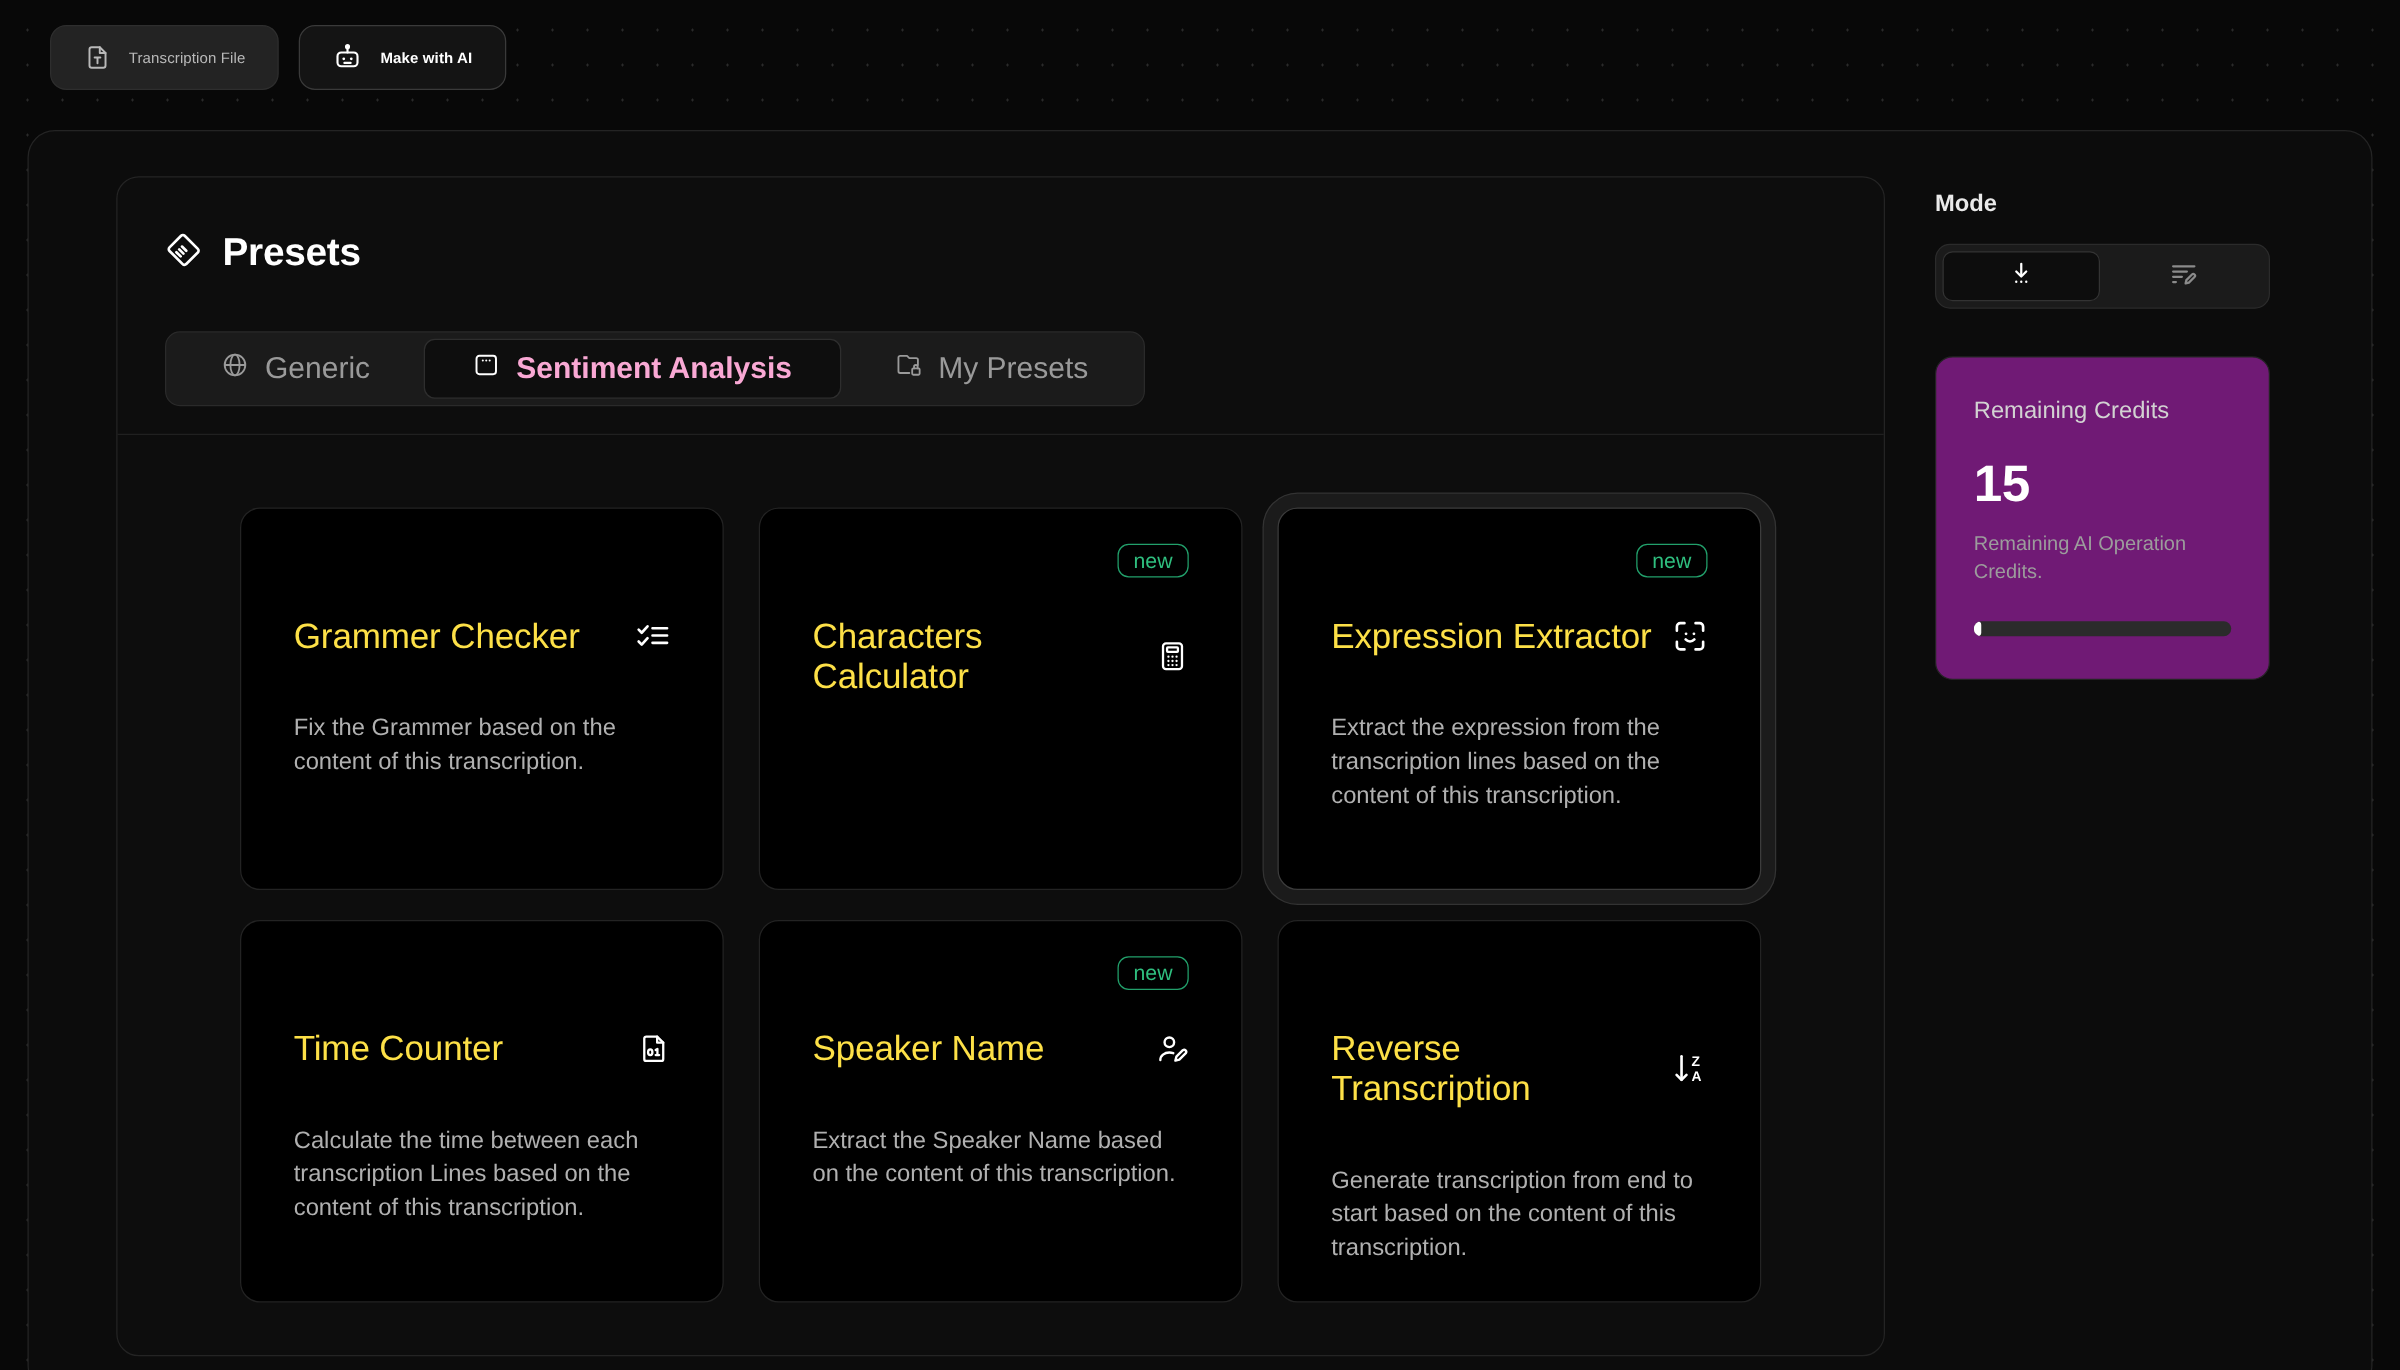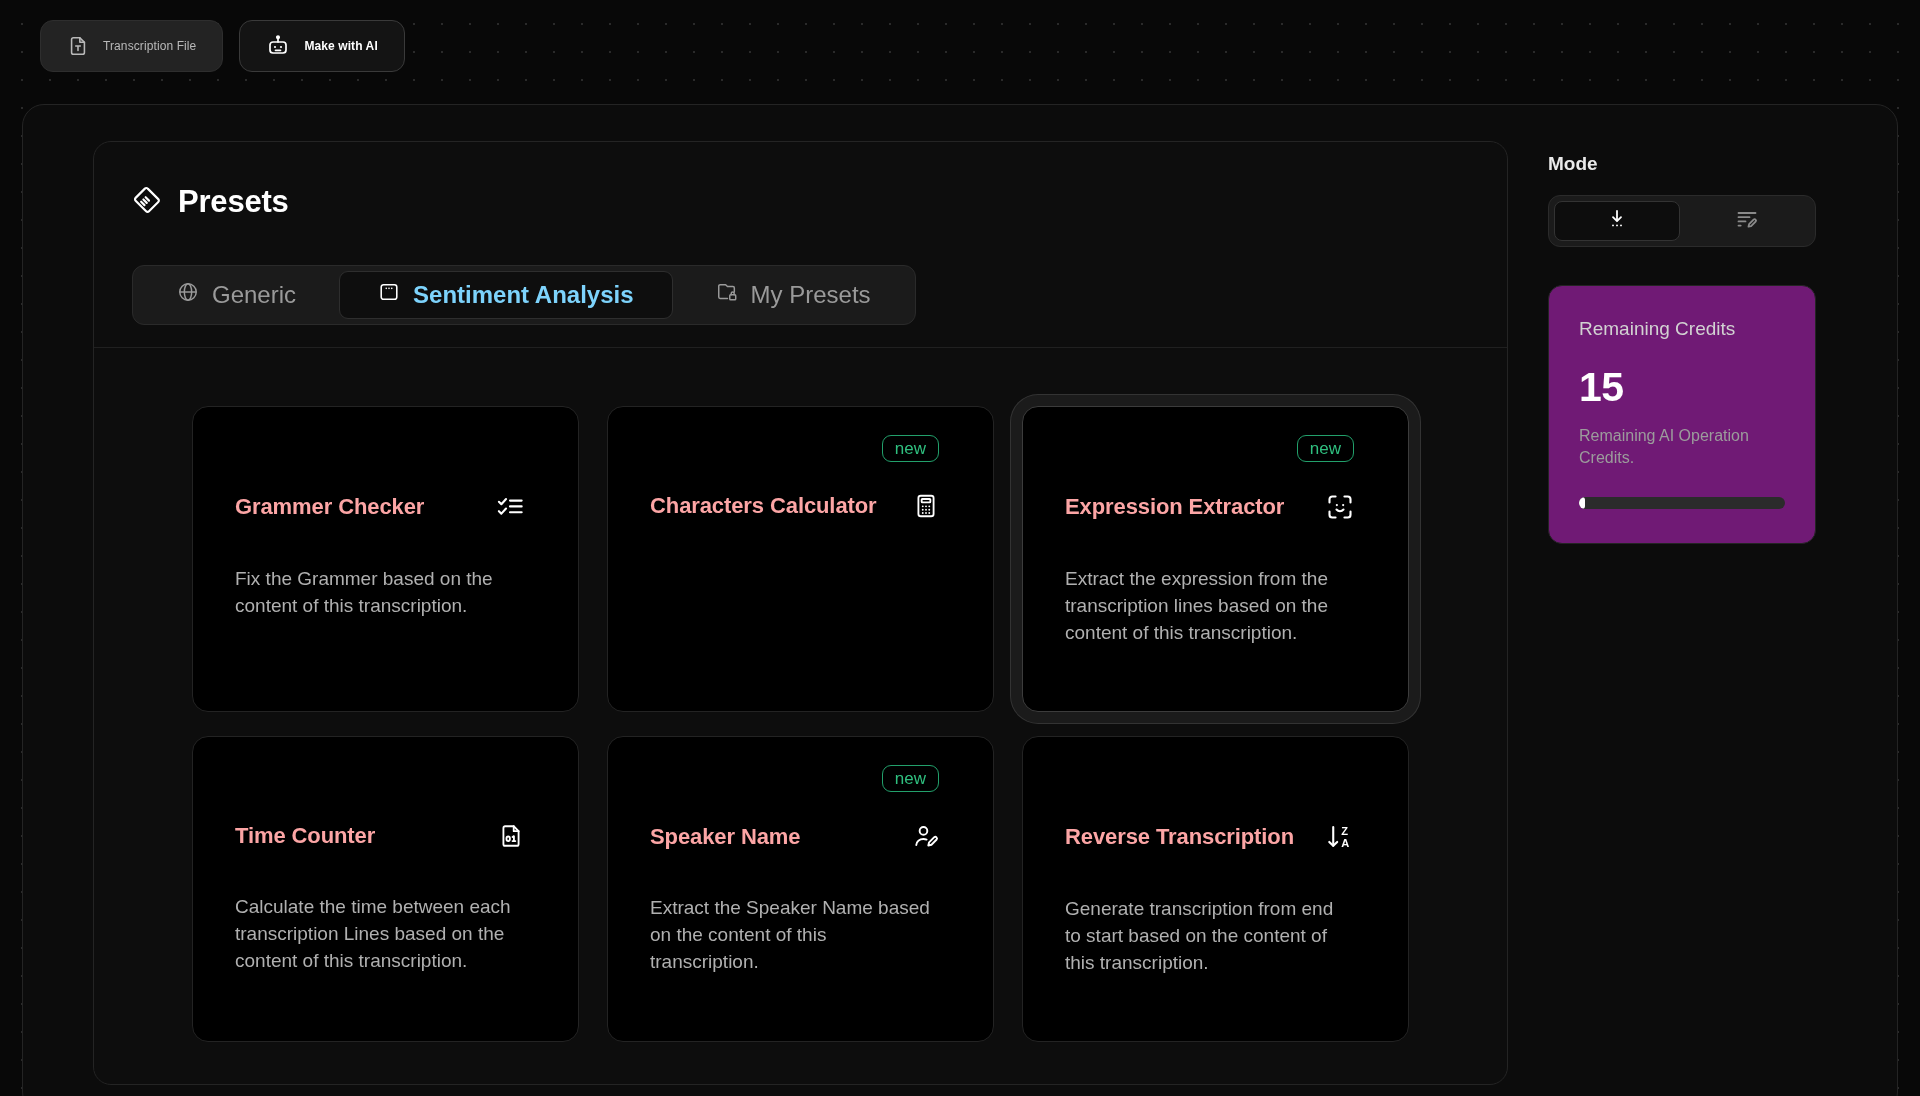--- a/index.html
+++ b/index.html
@@ -127,21 +127,21 @@
     padding: 0 38px;
     border-radius: 9px;
     font-size: 24px;
     color: #9a9a9a;
     cursor: pointer;
     white-space: nowrap;
     border: 1px solid transparent;
   }
   .seg.active {
     background: #0e0e0e;
-    color: #7dd3fc;
+    color: #f9a8d4;
     font-weight: bold;
     border-color: #2e2e2e;
   }
 
   
   .grid-wrap {
     margin: 22px 0 0 0;
     border-top: 1px solid #202020;
     padding: 58px 0 40px 0;
   }
@@ -151,21 +151,21 @@
     gap: 24px 28px;
     justify-content: center;
   }
 
   .card {
     position: relative;
     height: 306px;
     background: #000000;
     border: 1px solid #232323;
     border-radius: 16px;
-    padding: 28px 54px 0 42px;
+    padding: 28px 42px 0 42px;
     cursor: pointer;
   }
   .card.selected {
     border-color: #3c3c3c;
     box-shadow: 0 0 0 11px #1b1b1b, 0 0 0 12px #333333;
   }
 
   .badge-row { height: 30px; display: flex; justify-content: flex-end; }
   .badge {
     display: inline-flex;
@@ -181,23 +181,23 @@
   .badge.hidden { visibility: hidden; }
 
   .card-head {
     margin-top: 28px;
     display: flex;
     align-items: center;
     justify-content: space-between;
     gap: 12px;
   }
   .card-title {
-    font-size: 22px;
-    font-weight: bold;
-    color: #fca5a5;
+    font-size: 28px;
+    font-weight: normal;
+    color: #fde047;
     letter-spacing: -.1px;
   }
   .card-icon { flex: 0 0 auto; display: flex; align-items: center; }
 
   .card-desc {
     margin-top: 44px;
     font-size: 19px;
     line-height: 27px;
     color: #b0b0b0;
   }

